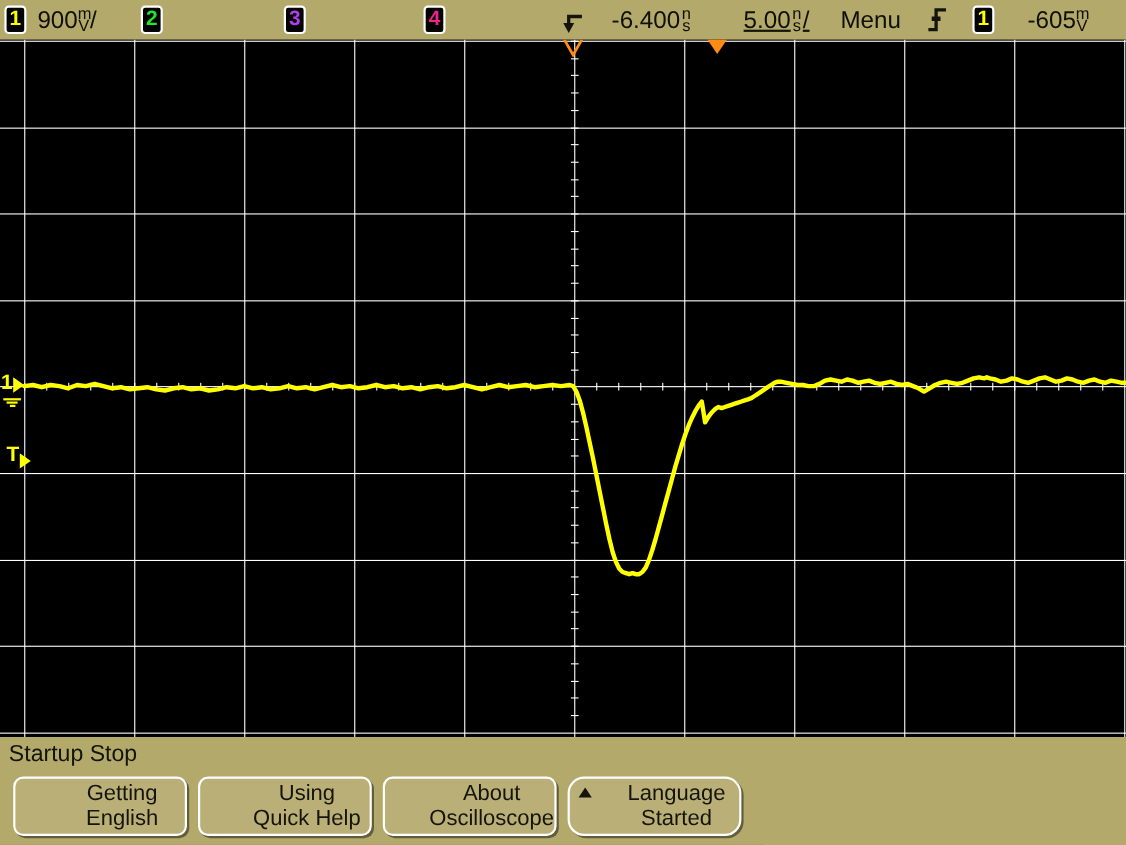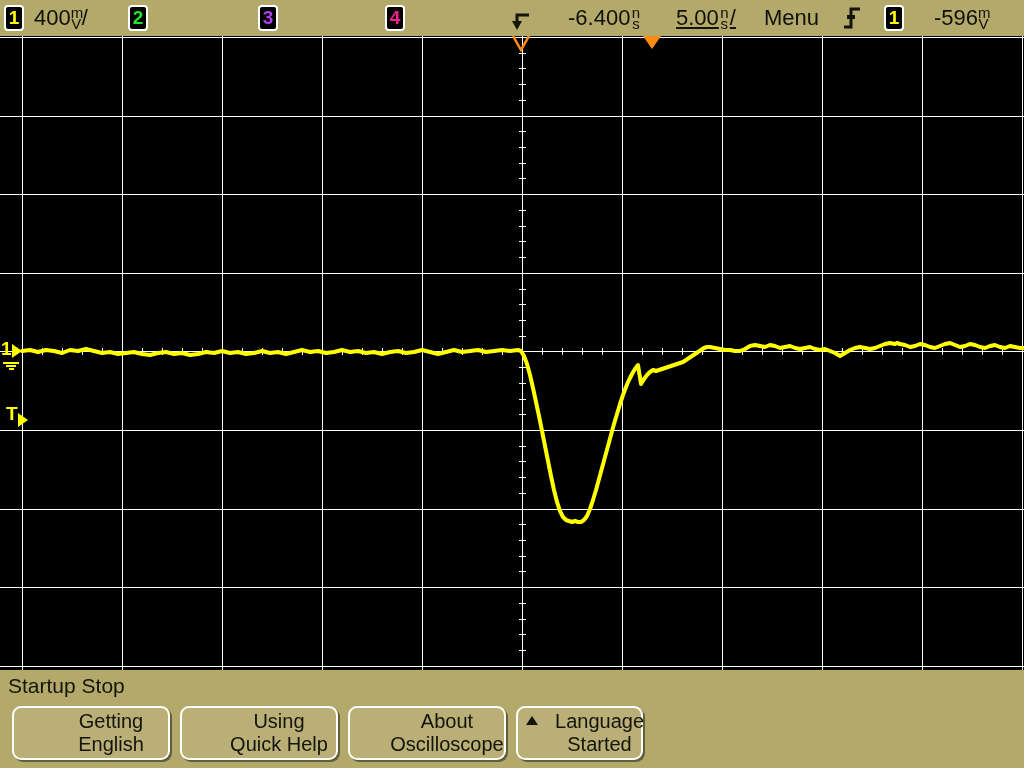--- a/index.html
+++ b/index.html
@@ -141,21 +141,21 @@
 </style>
 </head>
 <body>
 
 <div id="app">
 
   <div class="topbar">
 
     <div class="seg" style="left:4px;">
       <span class="chbadge ch1">1</span>
-      <span class="val"><span>400</span><span class="unit"><span>m</span><span>V</span></span><span>/</span></span>
+      <span class="val"><span>900</span><span class="unit"><span>m</span><span>V</span></span><span>/</span></span>
     </div>
 
     <div class="seg" style="left:128px;">
       <span class="chbadge ch2">2</span>
     </div>
 
     <div class="seg" style="left:258px;">
       <span class="chbadge ch3">3</span>
     </div>
 
@@ -164,21 +164,21 @@
     </div>
 
     <div class="seg" style="left:512px;">
       <svg width="24" height="26" viewBox="0 0 24 26">
         <path d="M5 18 L5 10 L17 10" stroke="#15140b" stroke-width="3" fill="none"></path>
         <path d="M0 16 L10 16 L5 25 Z" fill="#15140b"></path>
       </svg>
     </div>
 
     <div class="seg" style="left:552px;">
-      <span class="val" style="margin-left:16px;"><span>-6.400</span><span class="unit"><span>n</span><span>s</span></span></span>
+      <span class="val" style="margin-left:4px;"><span>-6.400</span><span class="unit"><span>n</span><span>s</span></span></span>
     </div>
 
     <div class="seg" style="left:676px;text-decoration:underline;">
       <span class="val" style="margin-left:0;"><span>5.00</span><span class="unit"><span>n</span><span>s</span></span><span>/</span></span>
     </div>
 
     <div class="seg" style="left:764px;">
       <span class="val" style="margin-left:0;">Menu</span>
     </div>
 
@@ -187,21 +187,21 @@
         <path d="M2 21 L9 21 L9 3 L18 3" stroke="#15140b" stroke-width="3" fill="none"></path>
         <path d="M5 9 L13 9 L13 13 L5 13 Z" fill="#15140b"></path>
       </svg>
     </div>
 
     <div class="seg" style="left:884px;">
       <span class="chbadge ch1">1</span>
     </div>
 
     <div class="seg" style="left:934px;">
-      <span class="val" style="margin-left:0;"><span>-596</span><span class="unit"><span>m</span><span>V</span></span></span>
+      <span class="val" style="margin-left:0;"><span>-605</span><span class="unit"><span>m</span><span>V</span></span></span>
     </div>
 
   </div>
 
   <div class="screen">
 
     <div id="grid-layer">
         <div class="gline gv" style="left: 22px;"></div>
         <div class="gline gv" style="left: 122px;"></div>
         <div class="gline gv" style="left: 222px;"></div>
@@ -346,21 +346,21 @@
           <span class="l2">English</span>
         </div>
         <div class="skey" style="left: 348px; width: 158px;">
           <span class="l1">About</span>
           <span class="l2">Oscilloscope</span>
         </div>
         <div class="skey" style="left: 180px; width: 158px;">
           <span class="l1">Using</span>
           <span class="l2">Quick Help</span>
         </div>
-        <div class="skey withcaret" style="left: 516px; width: 127px;">
+        <div class="skey withcaret" style="left: 516px; width: 158px; border-radius: 15px;">
           <div class="caret"></div>
           <div class="lines">
             <span class="l1">Language</span>
             <span class="l2">Started</span>
           </div>
         </div>
       </div>
   </div>
 
 </div>

